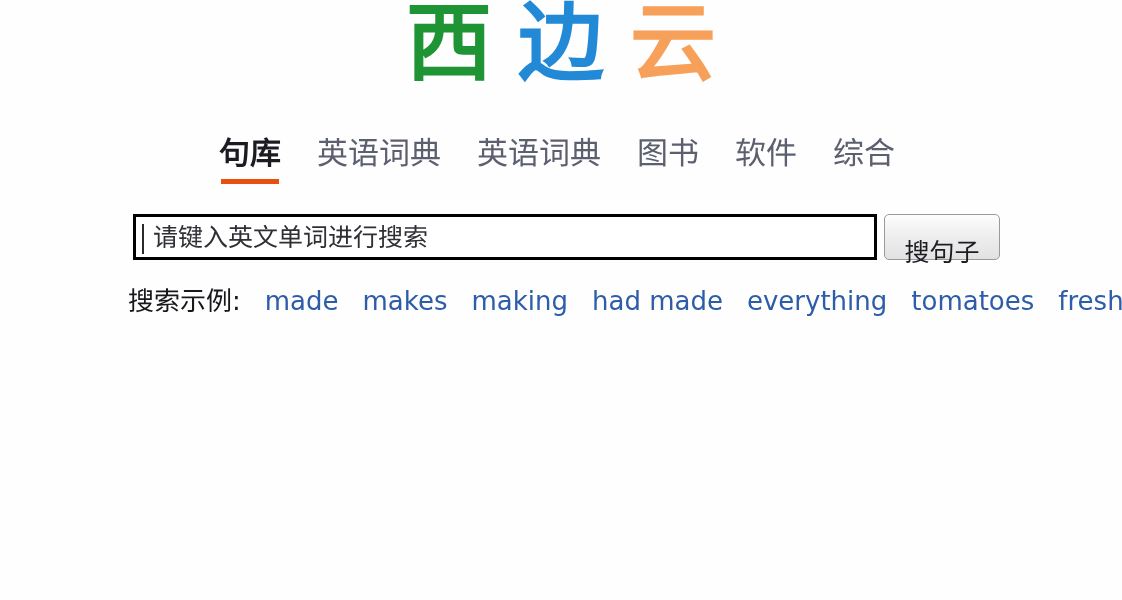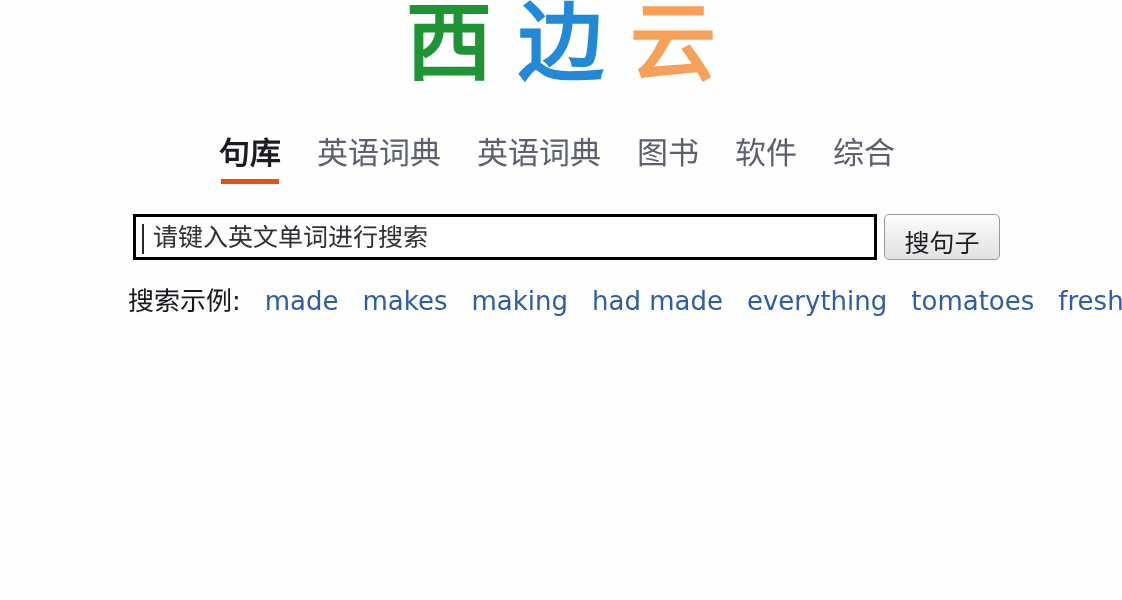--- a/index.html
+++ b/index.html
@@ -118,21 +118,21 @@
   }
   .search-input::placeholder {
     color: #2f2f35;
     opacity: 1;
   }
   .search-button {
     margin-left: 7px;
     height: 46px;
     min-width: 116px;
     box-sizing: border-box;
-    padding: 7px 16px;
+    padding: 16px 16px;
     border: 1px solid #9a9a9a;
     border-radius: 5px;
     background: linear-gradient(#fdfdfd, #ececed 55%, #e2e2e4);
     color: #1d1d22;
     font-size: 25px;
     font-family: "DejaVu Sans", "Liberation Sans", sans-serif;
     cursor: pointer;
     line-height: 44px;
   }
 

